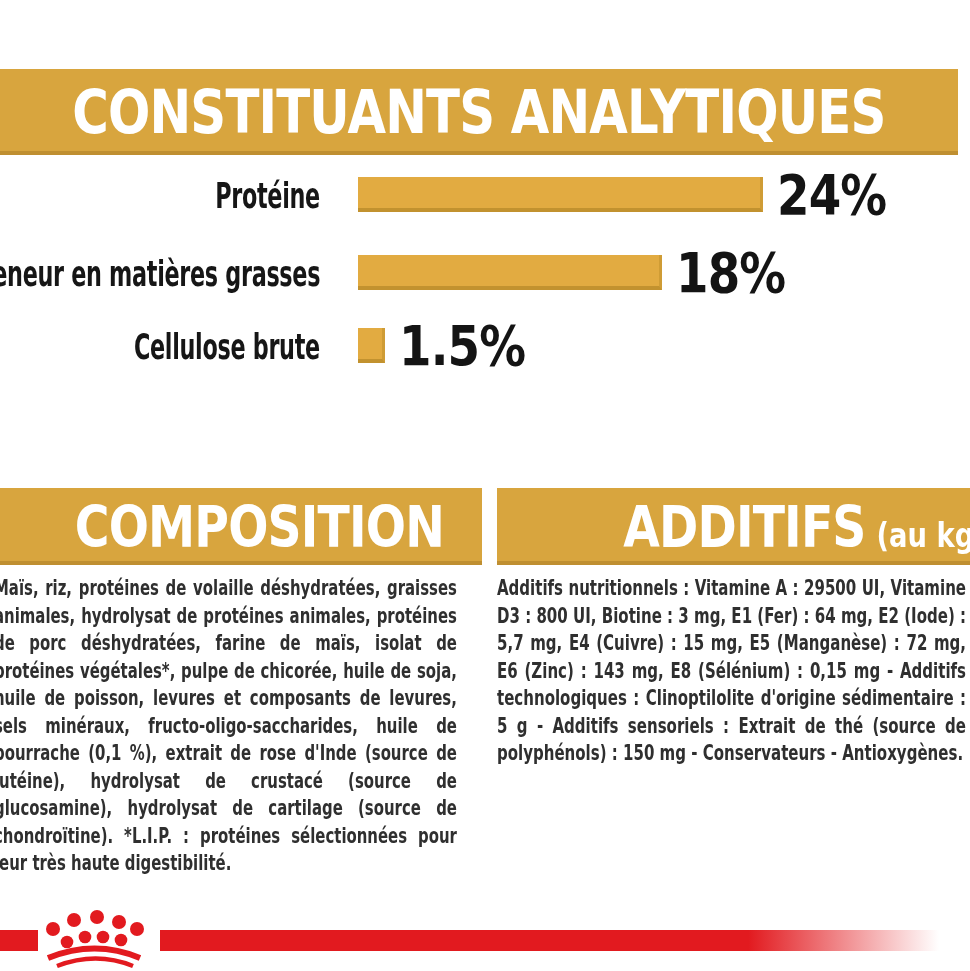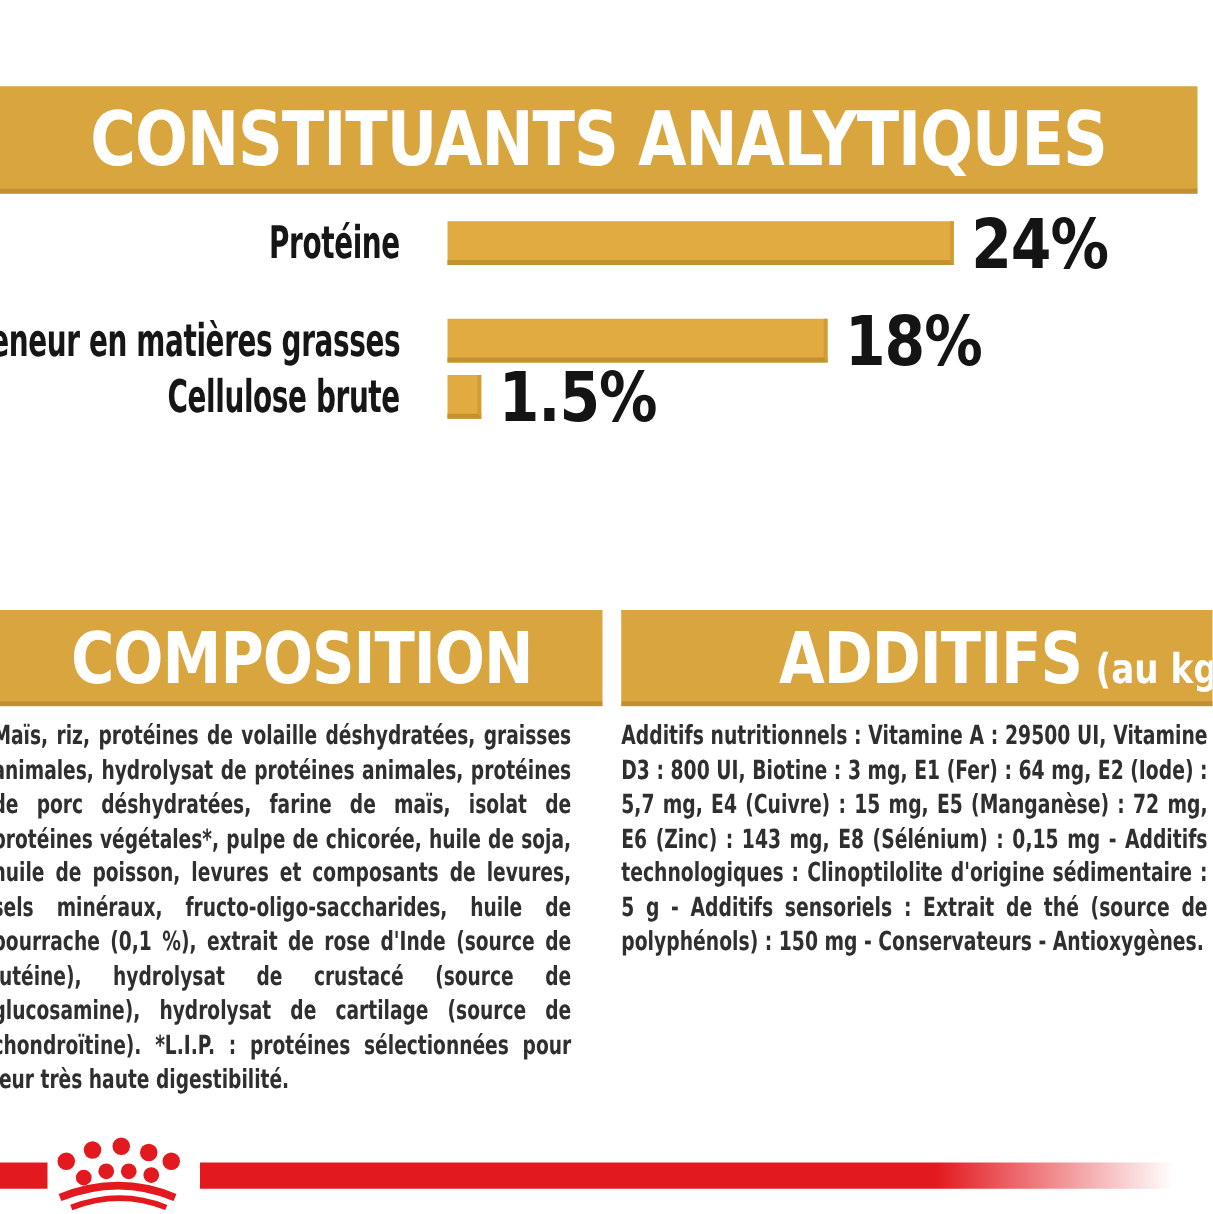--- a/index.html
+++ b/index.html
@@ -12,21 +12,21 @@
   }
   
   .banner{
     position:absolute;
     background:#d8a53e;
     box-shadow:inset 0 -4px 0 rgba(146,103,26,0.35);
     display:flex;align-items:center;justify-content:center;
     white-space:nowrap;
   }
   .banner-top{left:0;top:69px;width:958px;height:86px;justify-content:center;}
-  .banner-comp{left:0;top:488px;width:482px;height:77px;}
+  .banner-comp{left:0;top:488px;width:482px;height:77px;justify-content:flex-end;}
   .banner-addi{left:497px;top:488px;width:527px;height:77px;justify-content:flex-end;}
   .banner-inner{
     display:flex;align-items:baseline;
     transform:scaleX(0.83);transform-origin:center center;
     color:#ffffff;font-weight:bold;letter-spacing:-1px;
   }
   .banner-top .banner-inner{font-size:60px;}
   .banner-comp .banner-inner,.banner-addi .banner-inner{font-size:57px;}
   .banner-suffix{font-size:33px;margin-left:13px;letter-spacing:0;}
   
@@ -80,21 +80,21 @@
   <div class="chart-row" style="top:177px">
     <span class="chart-label">Protéine</span>
     <div class="chart-bar" style="width: 405px;"></div>
     <span class="chart-value" style="left: 777px;">24%</span>
   </div>
   <div class="chart-row" style="top:255px">
     <span class="chart-label">Teneur en matières grasses</span>
     <div class="chart-bar" style="width: 304px;"></div>
     <span class="chart-value" style="left: 676px;">18%</span>
   </div>
-  <div class="chart-row" style="top:300px">
+  <div class="chart-row" style="top:328px">
     <span class="chart-label">Cellulose brute</span>
     <div class="chart-bar" style="width: 27px;"></div>
     <span class="chart-value" style="left: 399px;">1.5%</span>
   </div>
 </div>
 
 <div class="banner banner-comp">
   <span class="banner-inner">
     <span>COMPOSITION</span>
   </span>

